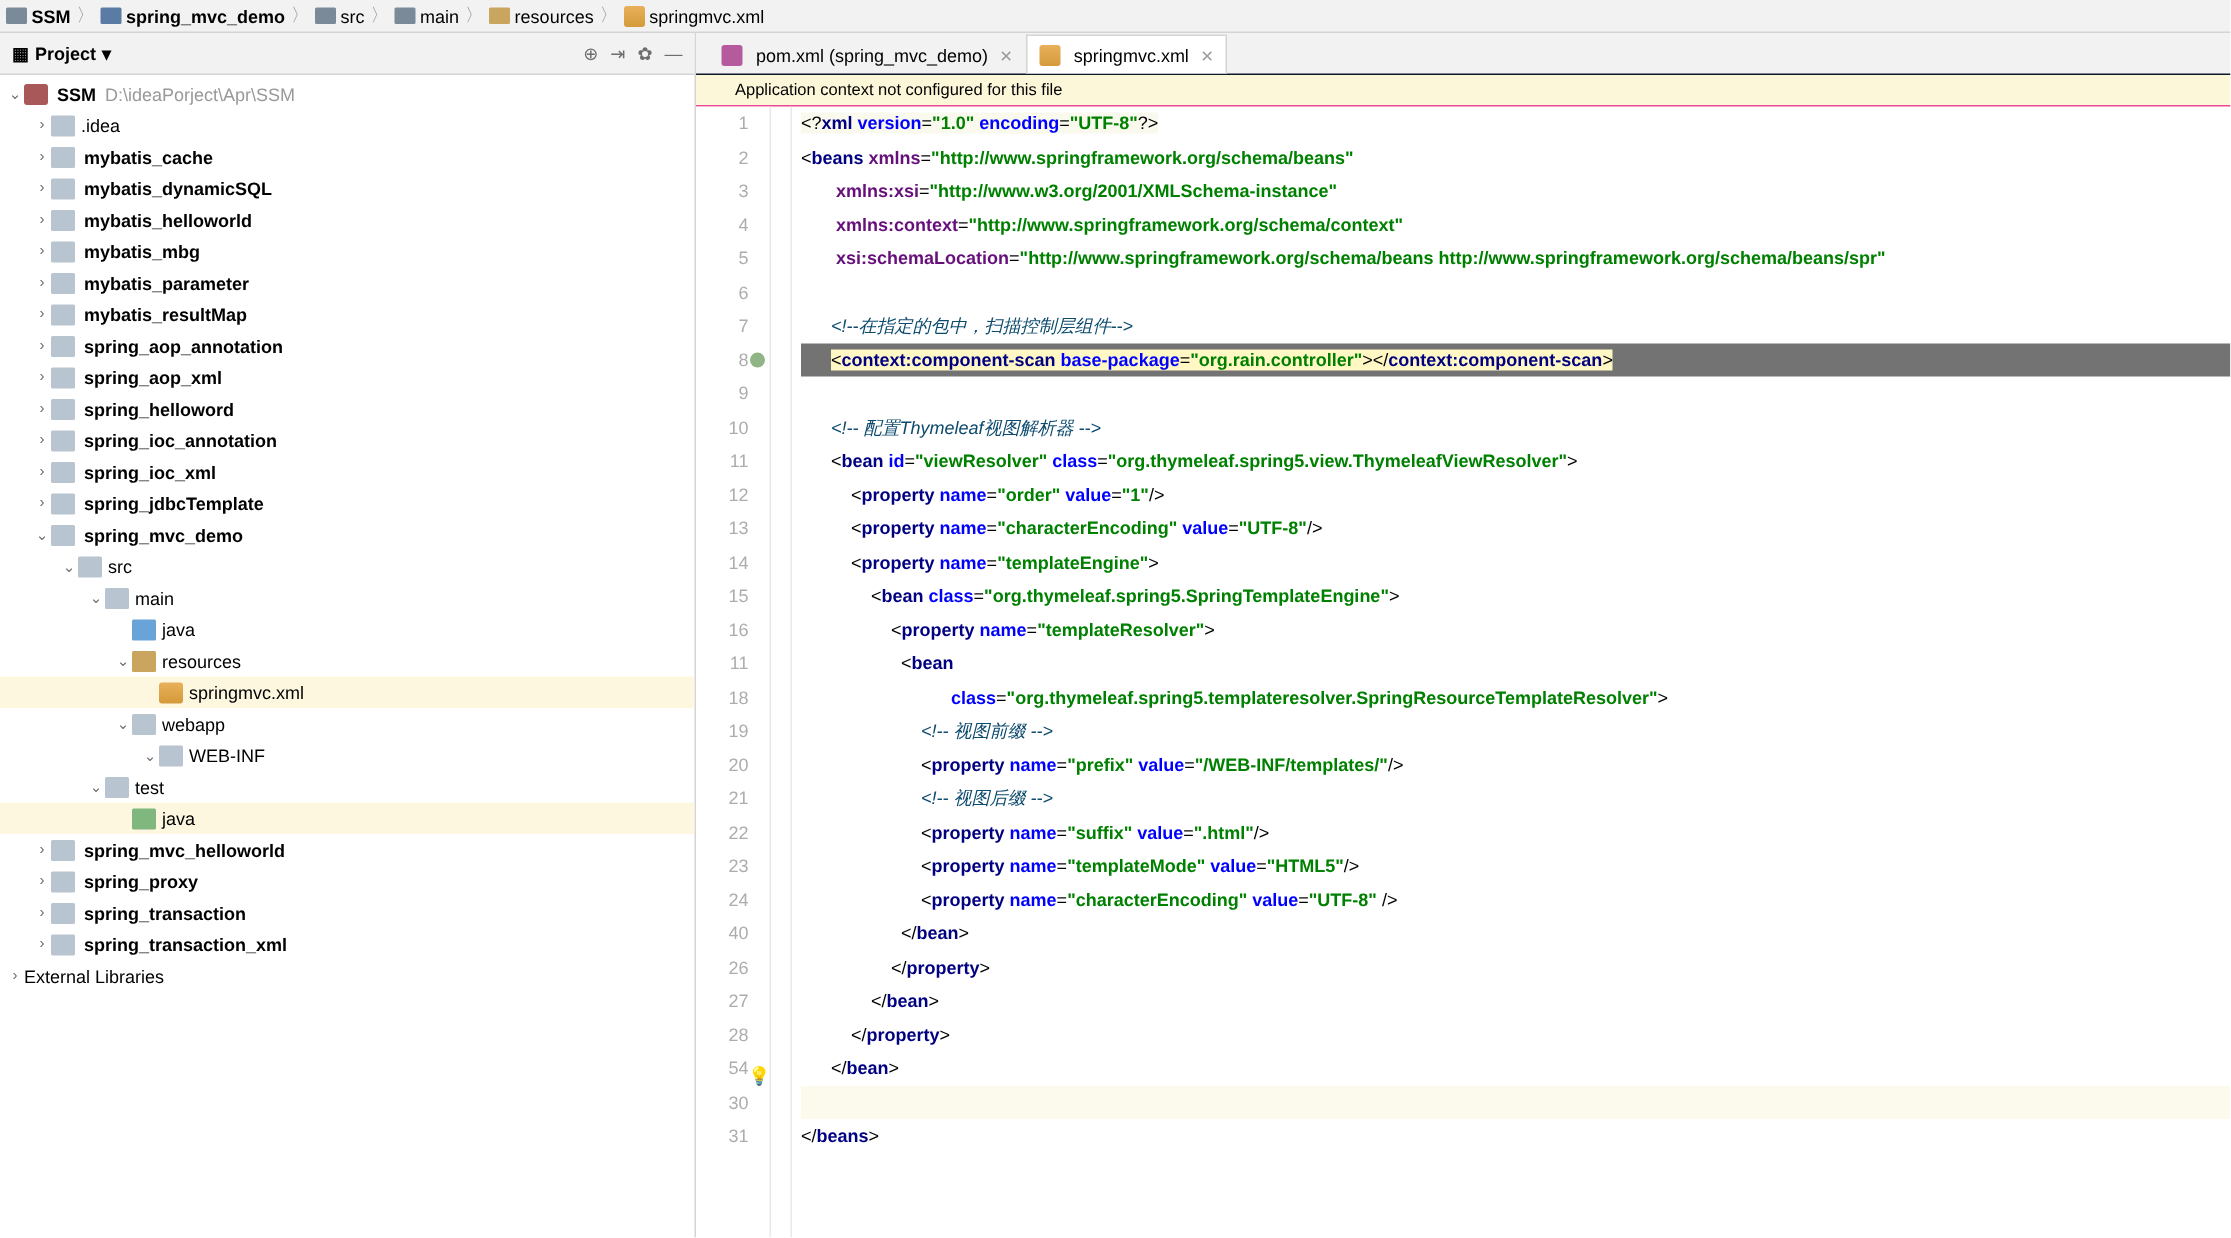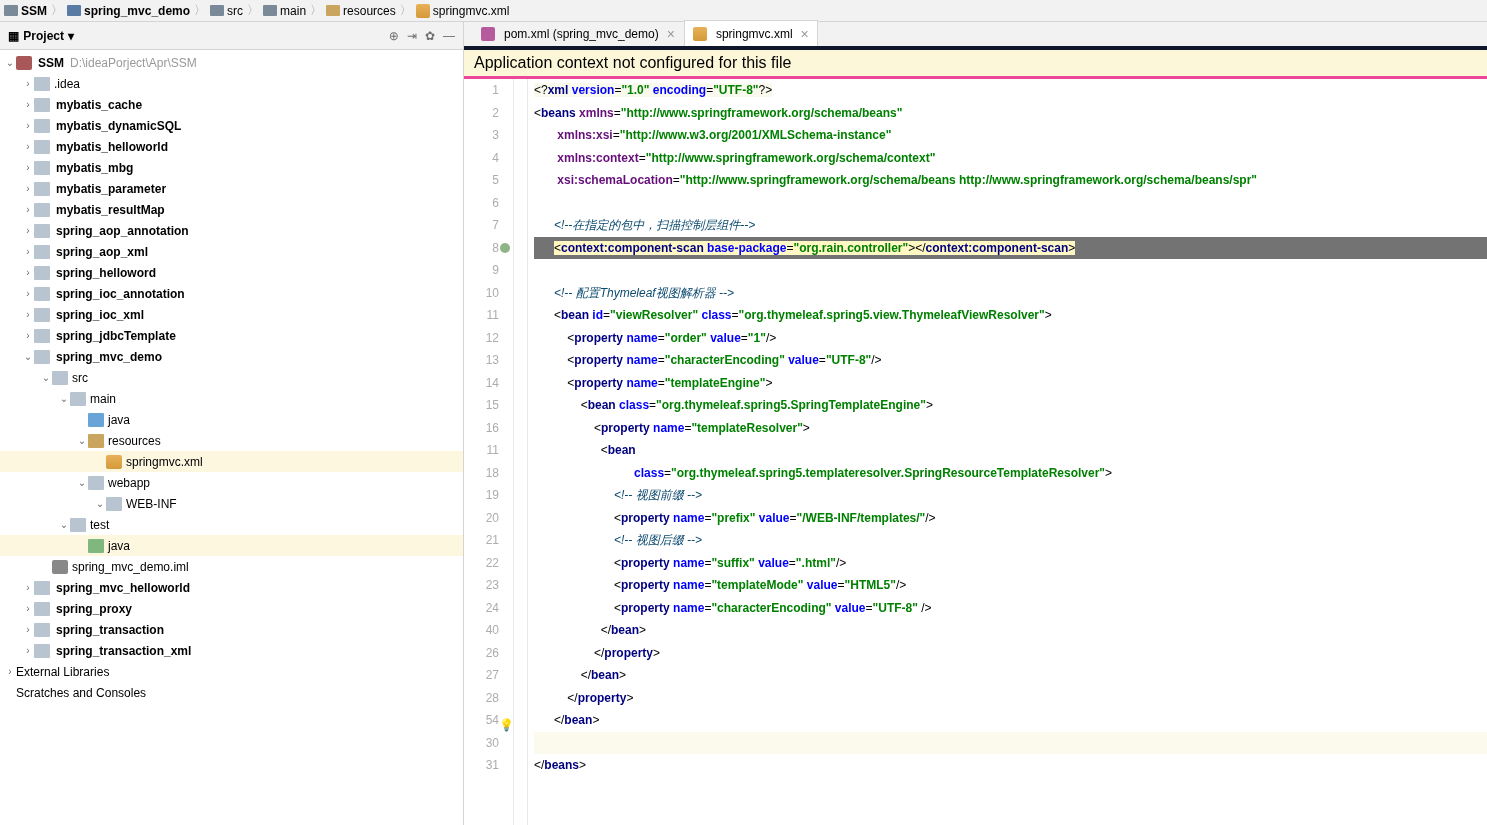--- a/index.html
+++ b/index.html
@@ -26,25 +26,25 @@
 .t-ico.folder-src{background:#6aa3d8;border-radius:1px}
 .t-ico.folder-res{background:#c9a55f;border-radius:1px}
 .t-ico.folder-test{background:#7fb77f;border-radius:1px}
 .t-ico.xml{background:linear-gradient(#e8b05a,#d49a3a);border-radius:2px}
 .t-ico.maven{background:#b55a9c;border-radius:2px}
 .t-ico.iml{background:#888;border-radius:2px}
 .t-ico.proj{background:#a85858;border-radius:2px}
 .tree-row b{font-weight:bold;margin-left:2px}
 .tree-row .path{color:#999;margin-left:6px}
 .editor{flex:1;display:flex;flex-direction:column;min-width:0}
-.tabs{height:28px;background:#f2f2f2;border-bottom:4px solid #0f172a;display:flex;align-items:flex-end;padding-left:8px}
+.tabs{height:28px;background:#f2f2f2;border-bottom:1px solid #0f172a;display:flex;align-items:flex-end;padding-left:8px}
 .tab{height:26px;padding:0 8px;display:flex;align-items:center;gap:5px;border:1px solid transparent;border-bottom:none;cursor:pointer}
 .tab.active{background:#fff;border-color:#d4d4d4}
 .tab .close{color:#999;font-size:14px;margin-left:3px}
-.warn-bar{background:#fdf7d9;border-bottom:3px solid #ec4899;padding:4px 10px;font-size:16px}
+.warn-bar{background:#fdf7d9;border-bottom:1px solid #ec4899;padding:4px 26px;font-size:11px}
 .code-area{flex:1;display:flex;overflow:auto;font-family:Consolas,Monaco,monospace;font-size:14px;line-height:22.5px}
 .gutter{width:50px;background:#fff;border-right:1px solid #e8e8e8;text-align:right;padding-right:14px;color:#adadad;user-select:none;position:relative}
 .gutter .ln{height:22.5px}
 .gutter .marker{position:absolute;right:3px;width:10px;height:10px;background:#8fb586;border-radius:50%}
 .gutter .bulb{position:absolute;right:2px;width:12px;height:12px;color:#e0a040}
 .fold{width:14px;border-right:1px solid #e8e8e8;position:relative}
 .code{flex:1;padding-left:6px;white-space:pre;min-width:0}
 .cl{height:22.5px}
 .cl.hl{background:#737373}
 .cl.cur{background:#fcfaed}
@@ -243,26 +243,20 @@
           <span class="t-ico folder"></span>
           <span>test</span>
         </div>
         <div class="tree-row sel">
           <span class="ind" style="width:72px"></span>
           <span class="arrow"></span>
           <span class="t-ico folder-test"></span>
           <span>java</span>
         </div>
         <div class="tree-row">
-          <span class="ind" style="width:36px"></span>
-          <span class="arrow"></span>
-          <span class="t-ico iml"></span>
-          <span>spring_mvc_demo.iml</span>
-        </div>
-        <div class="tree-row">
           <span class="ind" style="width:18px"></span>
           <span class="arrow">›</span>
           <span class="t-ico folder"></span>
           <b>spring_mvc_helloworld</b>
         </div>
         <div class="tree-row">
           <span class="ind" style="width:18px"></span>
           <span class="arrow">›</span>
           <span class="t-ico folder"></span>
           <b>spring_proxy</b>
@@ -276,25 +270,20 @@
         <div class="tree-row">
           <span class="ind" style="width:18px"></span>
           <span class="arrow">›</span>
           <span class="t-ico folder"></span>
           <b>spring_transaction_xml</b>
         </div>
         <div class="tree-row">
           <span class="ind" style="width:0px"></span>
           <span class="arrow">›</span>
           <span>External Libraries</span>
-        </div>
-        <div class="tree-row">
-          <span class="ind" style="width:0px"></span>
-          <span class="arrow"></span>
-          <span>Scratches and Consoles</span>
         </div>
       </div>
  </div>
 
  <div class="editor">
   <div class="tabs" id="tabs">
         <div class="tab">
           <span class="t-ico maven" style="width:14px;height:14px"></span>
           <span>pom.xml (spring_mvc_demo)</span>
           <span class="close">×</span>

